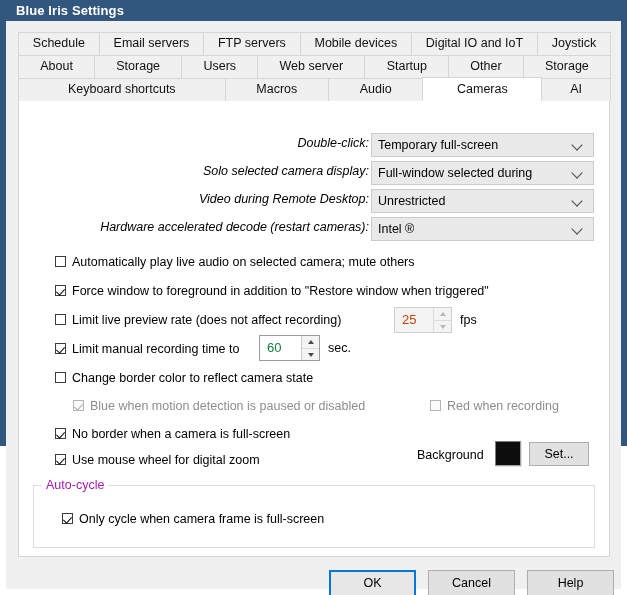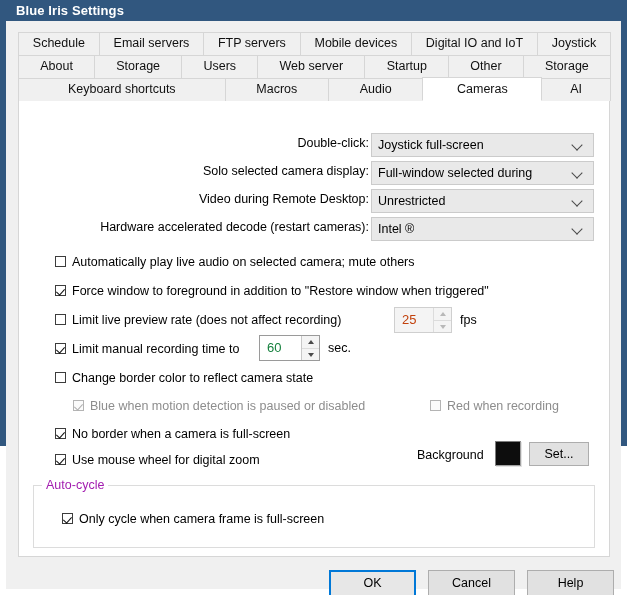--- a/index.html
+++ b/index.html
@@ -102,20 +102,21 @@
     width: 592px;
   }
   .combolabel {
     position: absolute;
     right: 242px;
     top: 3px;
     text-align: right;
     white-space: nowrap;
     font-size: 12.5px;
     color: #000;
+    font-style: italic;
   }
   .combo {
     position: absolute;
     left: 352px;
     top: 0;
     width: 223px;
     height: 24px;
     background: #e9e9e9;
     border: 1px solid #cbcbcb;
     box-sizing: border-box;
@@ -340,21 +341,21 @@
         <div class="tab" style="flex-grow:1">AI</div>
       </div>
 
     </div>
 
     <div id="panel">
 
       <div class="comborow" style="top:32px;">
         <div class="combolabel">Double-click:</div>
         <div class="combo">
-          <span class="val">Joystick full-screen</span>
+          <span class="val">Temporary full-screen</span>
           <span class="arrow"></span>
         </div>
       </div>
 
       <div class="comborow" style="top:60px;">
         <div class="combolabel">Solo selected camera display:</div>
         <div class="combo">
           <span class="val">Full-window selected during</span>
           <span class="arrow"></span>
         </div>

